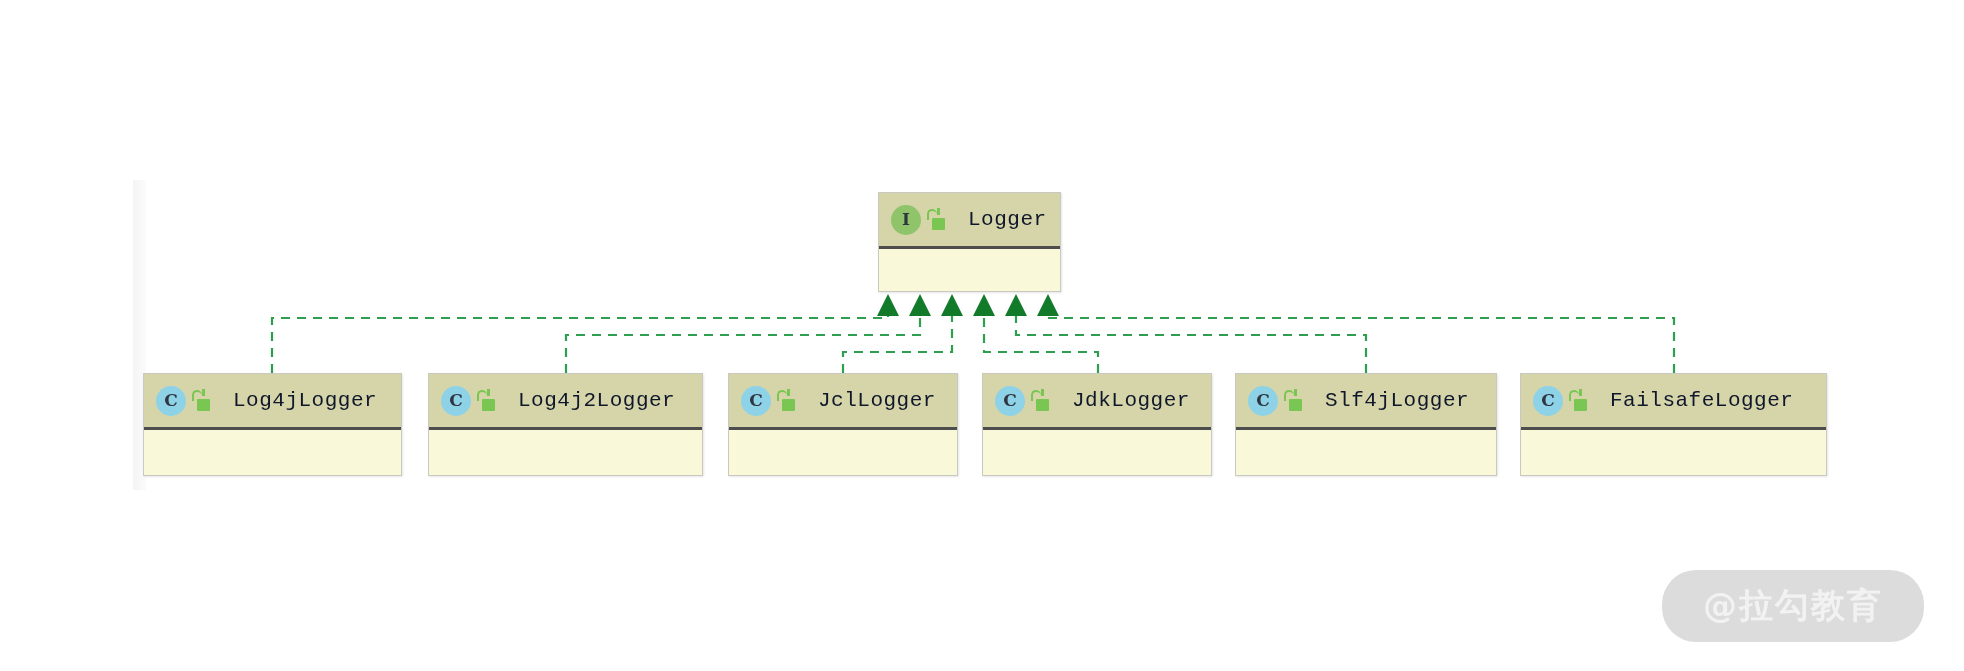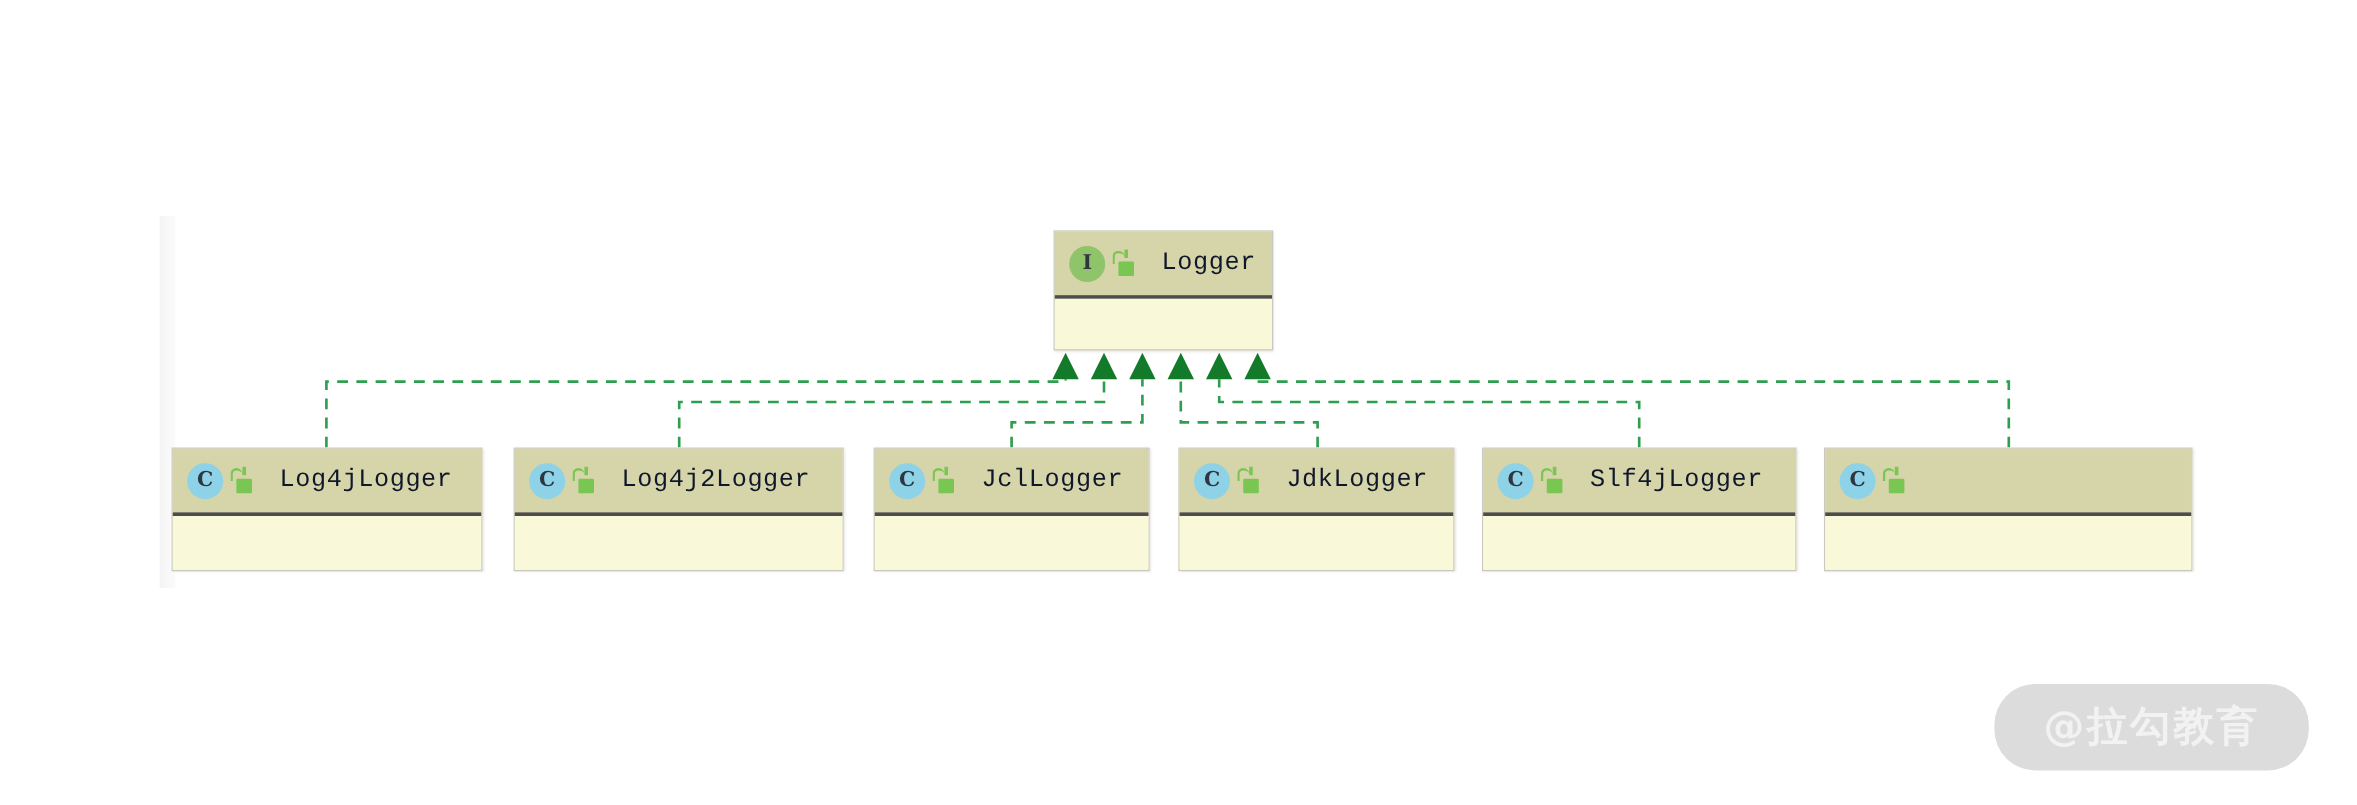--- a/index.html
+++ b/index.html
@@ -233,20 +233,21 @@
         </div>
         <div class="uml-body" style="height: 44px;"></div>
       </div>
       <div class="uml-node" style="left: 1520px; top: 373px; width: 307px; height: 103px;">
         <div class="uml-header">
           <span class="type-badge klass">C</span>
           <span class="lock-icon">
             <span class="shackle"></span>
             <span class="body"></span>
           </span>
+          <span class="uml-title">FailsafeLogger</span>
         </div>
         <div class="uml-body" style="height: 44px;"></div>
       </div>
     </div>
 
   <div class="watermark" style="left: 1662px; top: 570px; width: 262px; height: 72px;">@拉勾教育</div>
 
 </div>
 
 </body></html>

